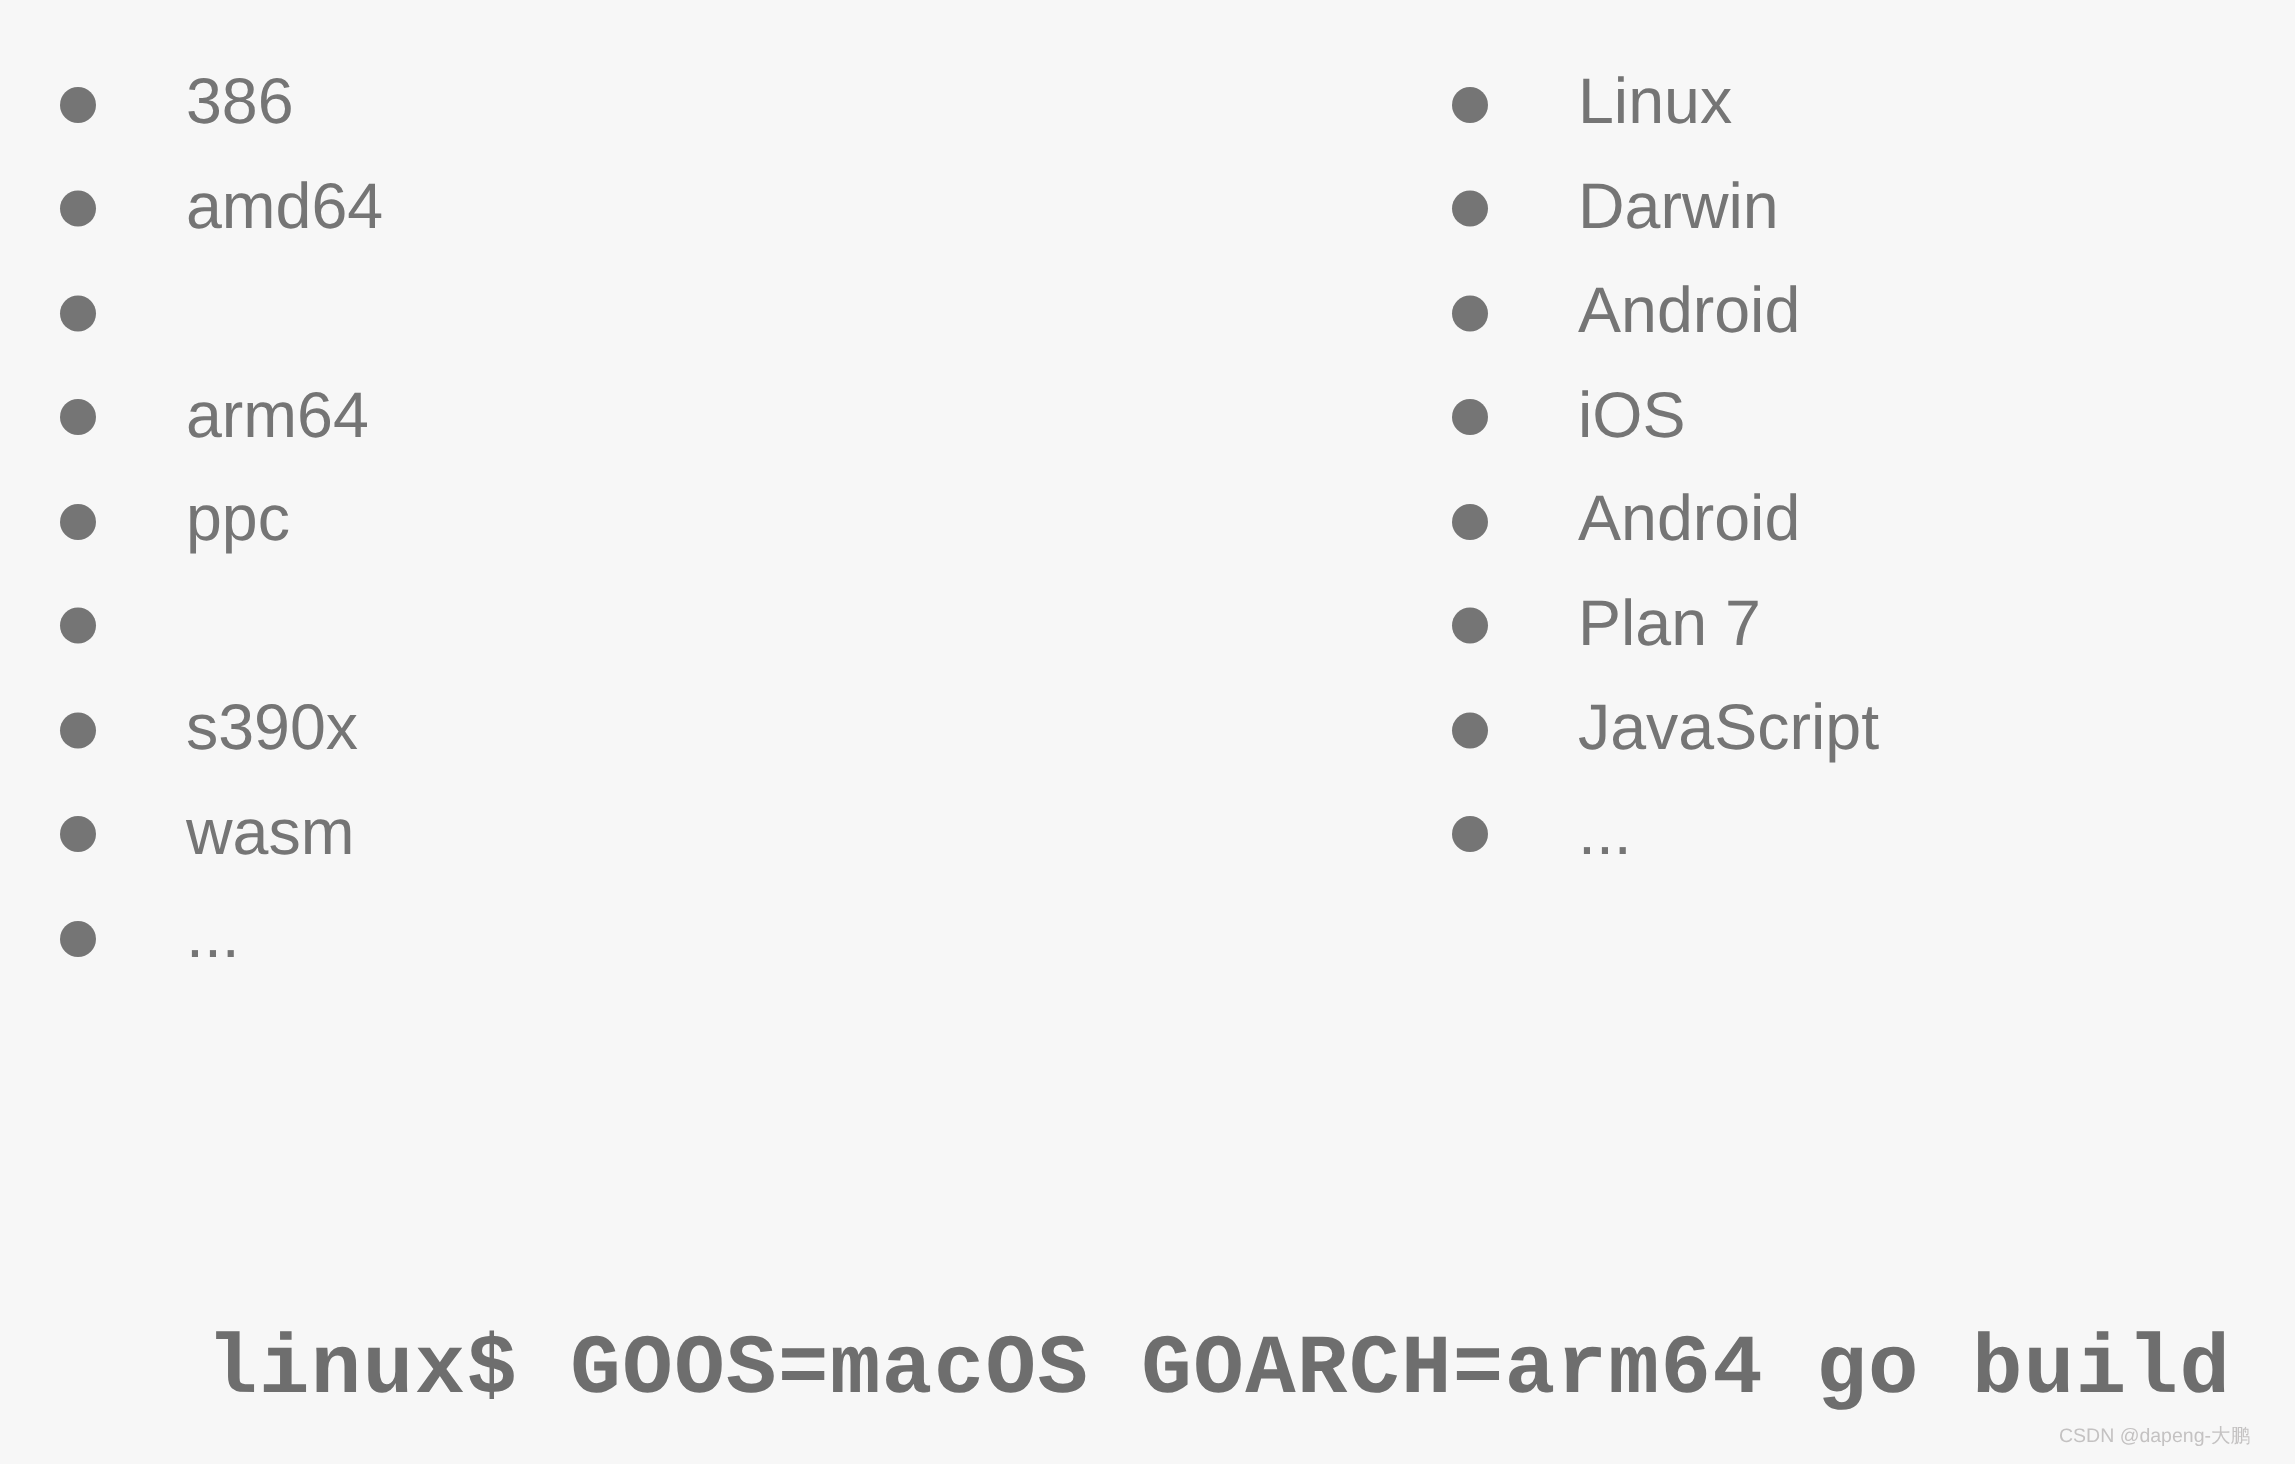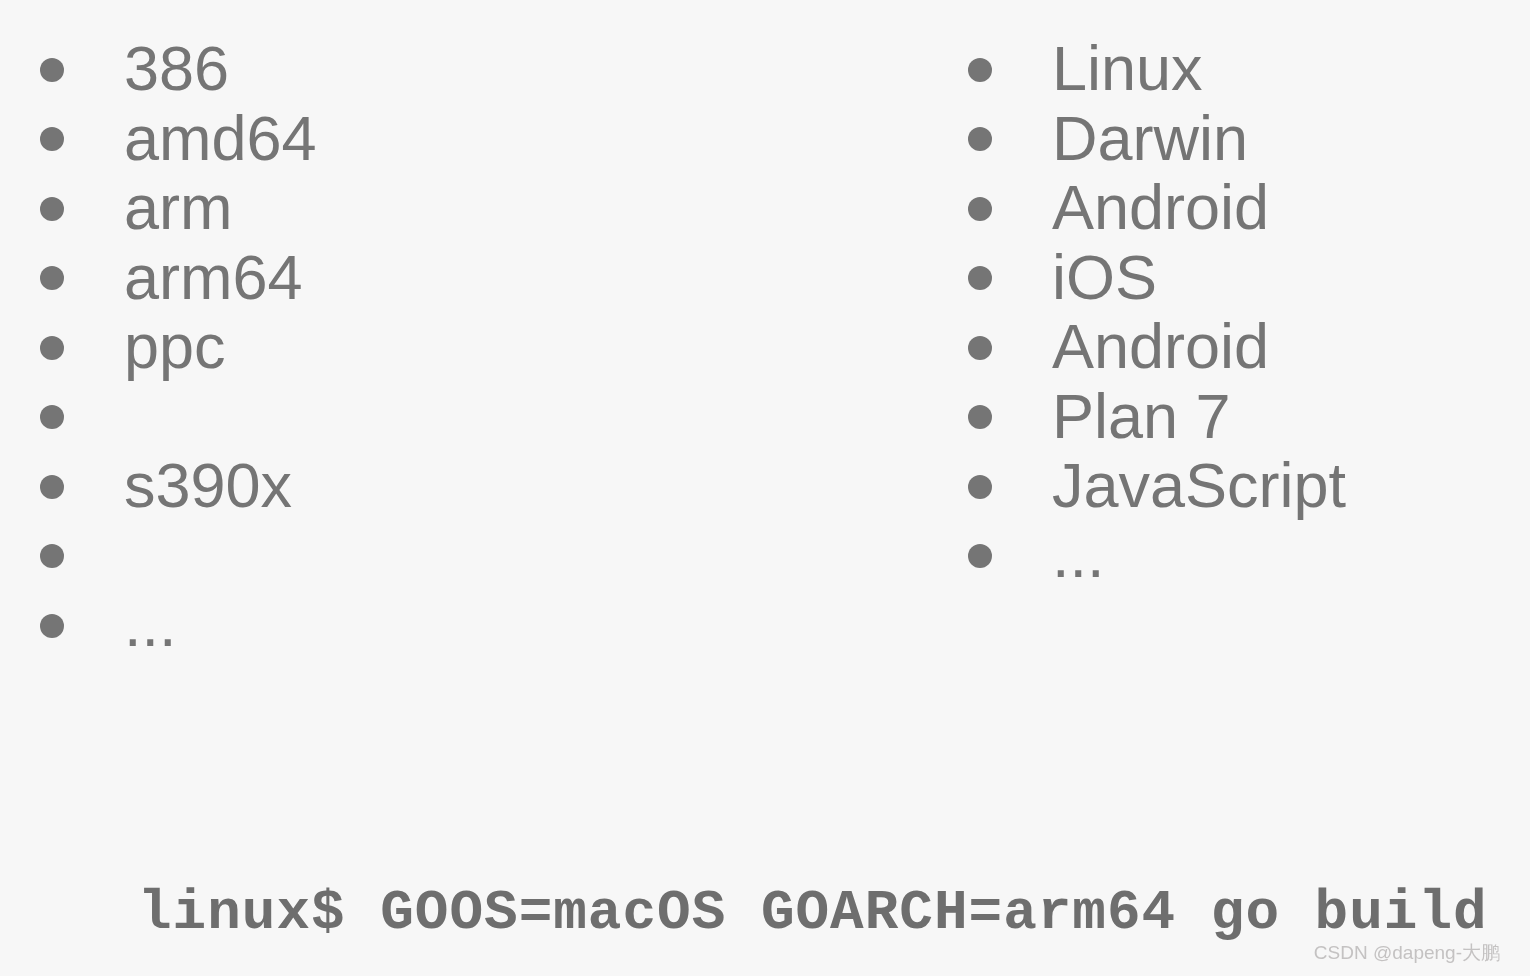--- a/index.html
+++ b/index.html
@@ -22,21 +22,21 @@
     margin: 0;
     padding: 0;
     list-style: none;
   }
   ul.list.arch { left: 40px; }
   ul.list.os   { left: 968px; }
   ul.list li {
     display: flex;
     align-items: center;
     height: 69.5px;
-    font-size: 63px;
+    font-size: 43px;
     line-height: 69.5px;
     white-space: nowrap;
   }
   .bullet {
     flex: none;
     width: 24px;
     height: 24px;
     border-radius: 50%;
     background: #757575;
     margin-top: 2px;
@@ -53,60 +53,60 @@
     font-size: 56px;
     line-height: 69px;
     color: #6e6e6e;
     white-space: pre;
     letter-spacing: 1px;
   }
   .watermark {
     position: absolute;
     right: 30px;
     bottom: 10px;
-    font-size: 19px;
+    font-size: 13px;
     color: #c4c2c2;
     font-family: "Liberation Sans", sans-serif;
   }
 </style>
 </head>
 <body>
 
 <div class="slide">
 
   <ul class="list arch">
     <li>
       <span class="bullet"></span>
       <span class="label">386</span>
     </li>
     <li>
       <span class="bullet"></span>
       <span class="label">amd64</span>
     </li>
     <li>
       <span class="bullet"></span>
-      <span class="label">arm</span>
     </li>
     <li>
       <span class="bullet"></span>
       <span class="label">arm64</span>
     </li>
     <li>
       <span class="bullet"></span>
       <span class="label">ppc</span>
     </li>
     <li>
       <span class="bullet"></span>
     </li>
     <li>
       <span class="bullet"></span>
       <span class="label">s390x</span>
     </li>
     <li>
       <span class="bullet"></span>
+      <span class="label">wasm</span>
     </li>
     <li>
       <span class="bullet"></span>
       <span class="label">...</span>
     </li>
   </ul>
 
   <ul class="list os">
     <li>
       <span class="bullet"></span>

